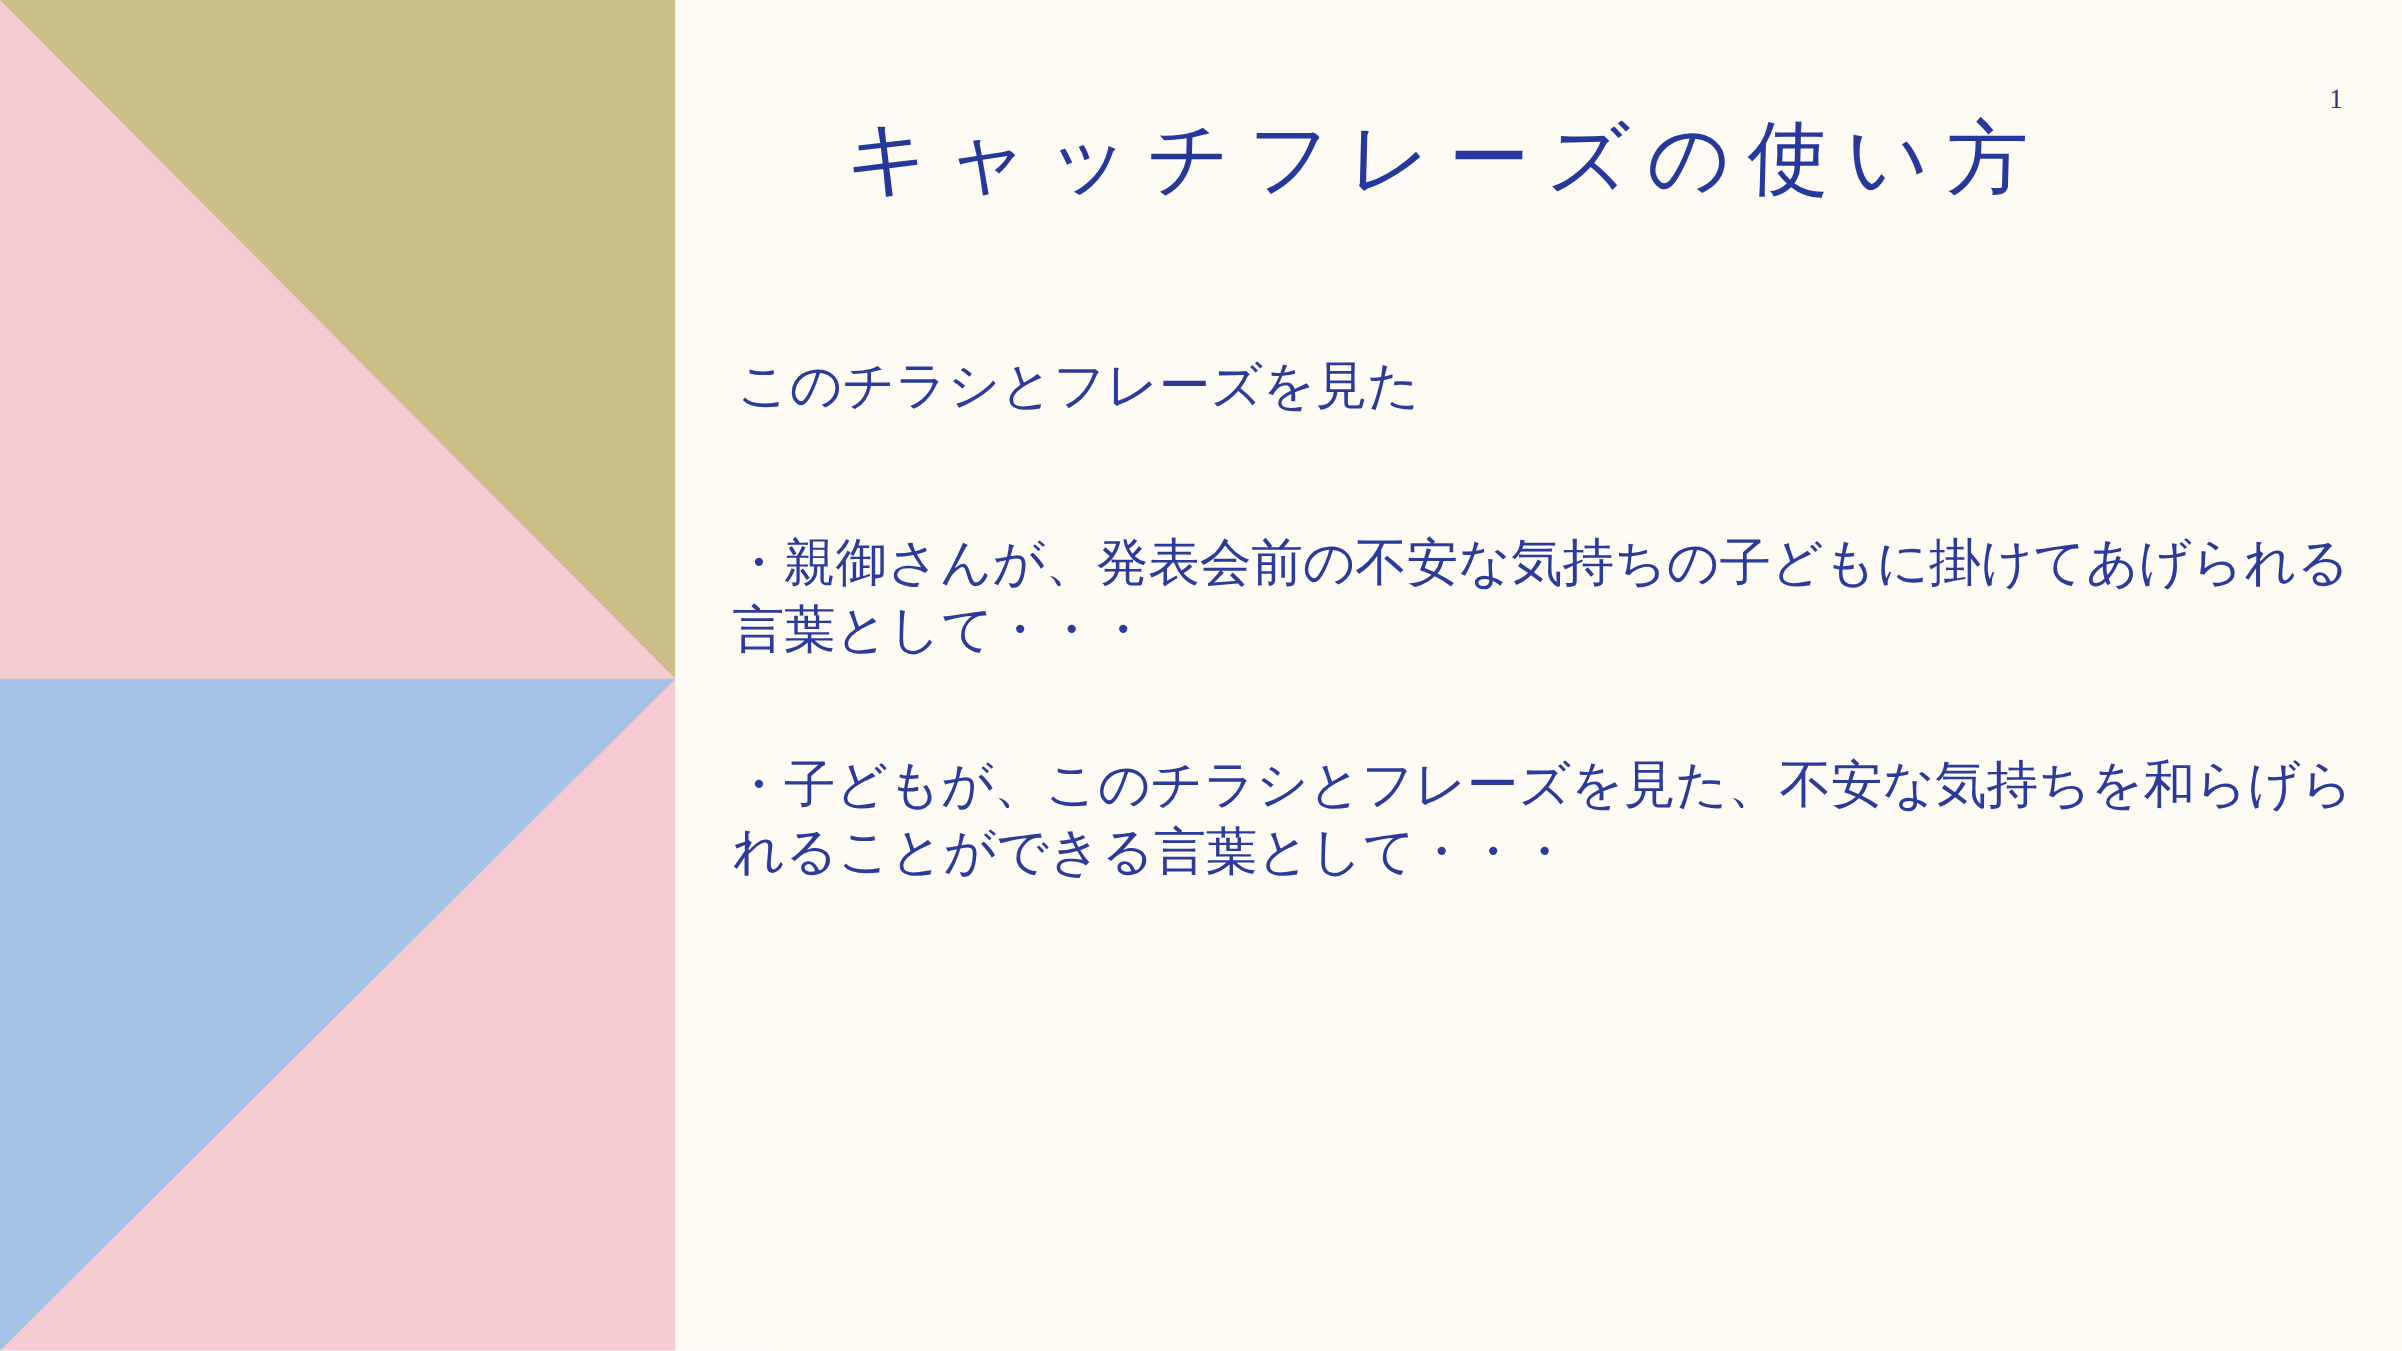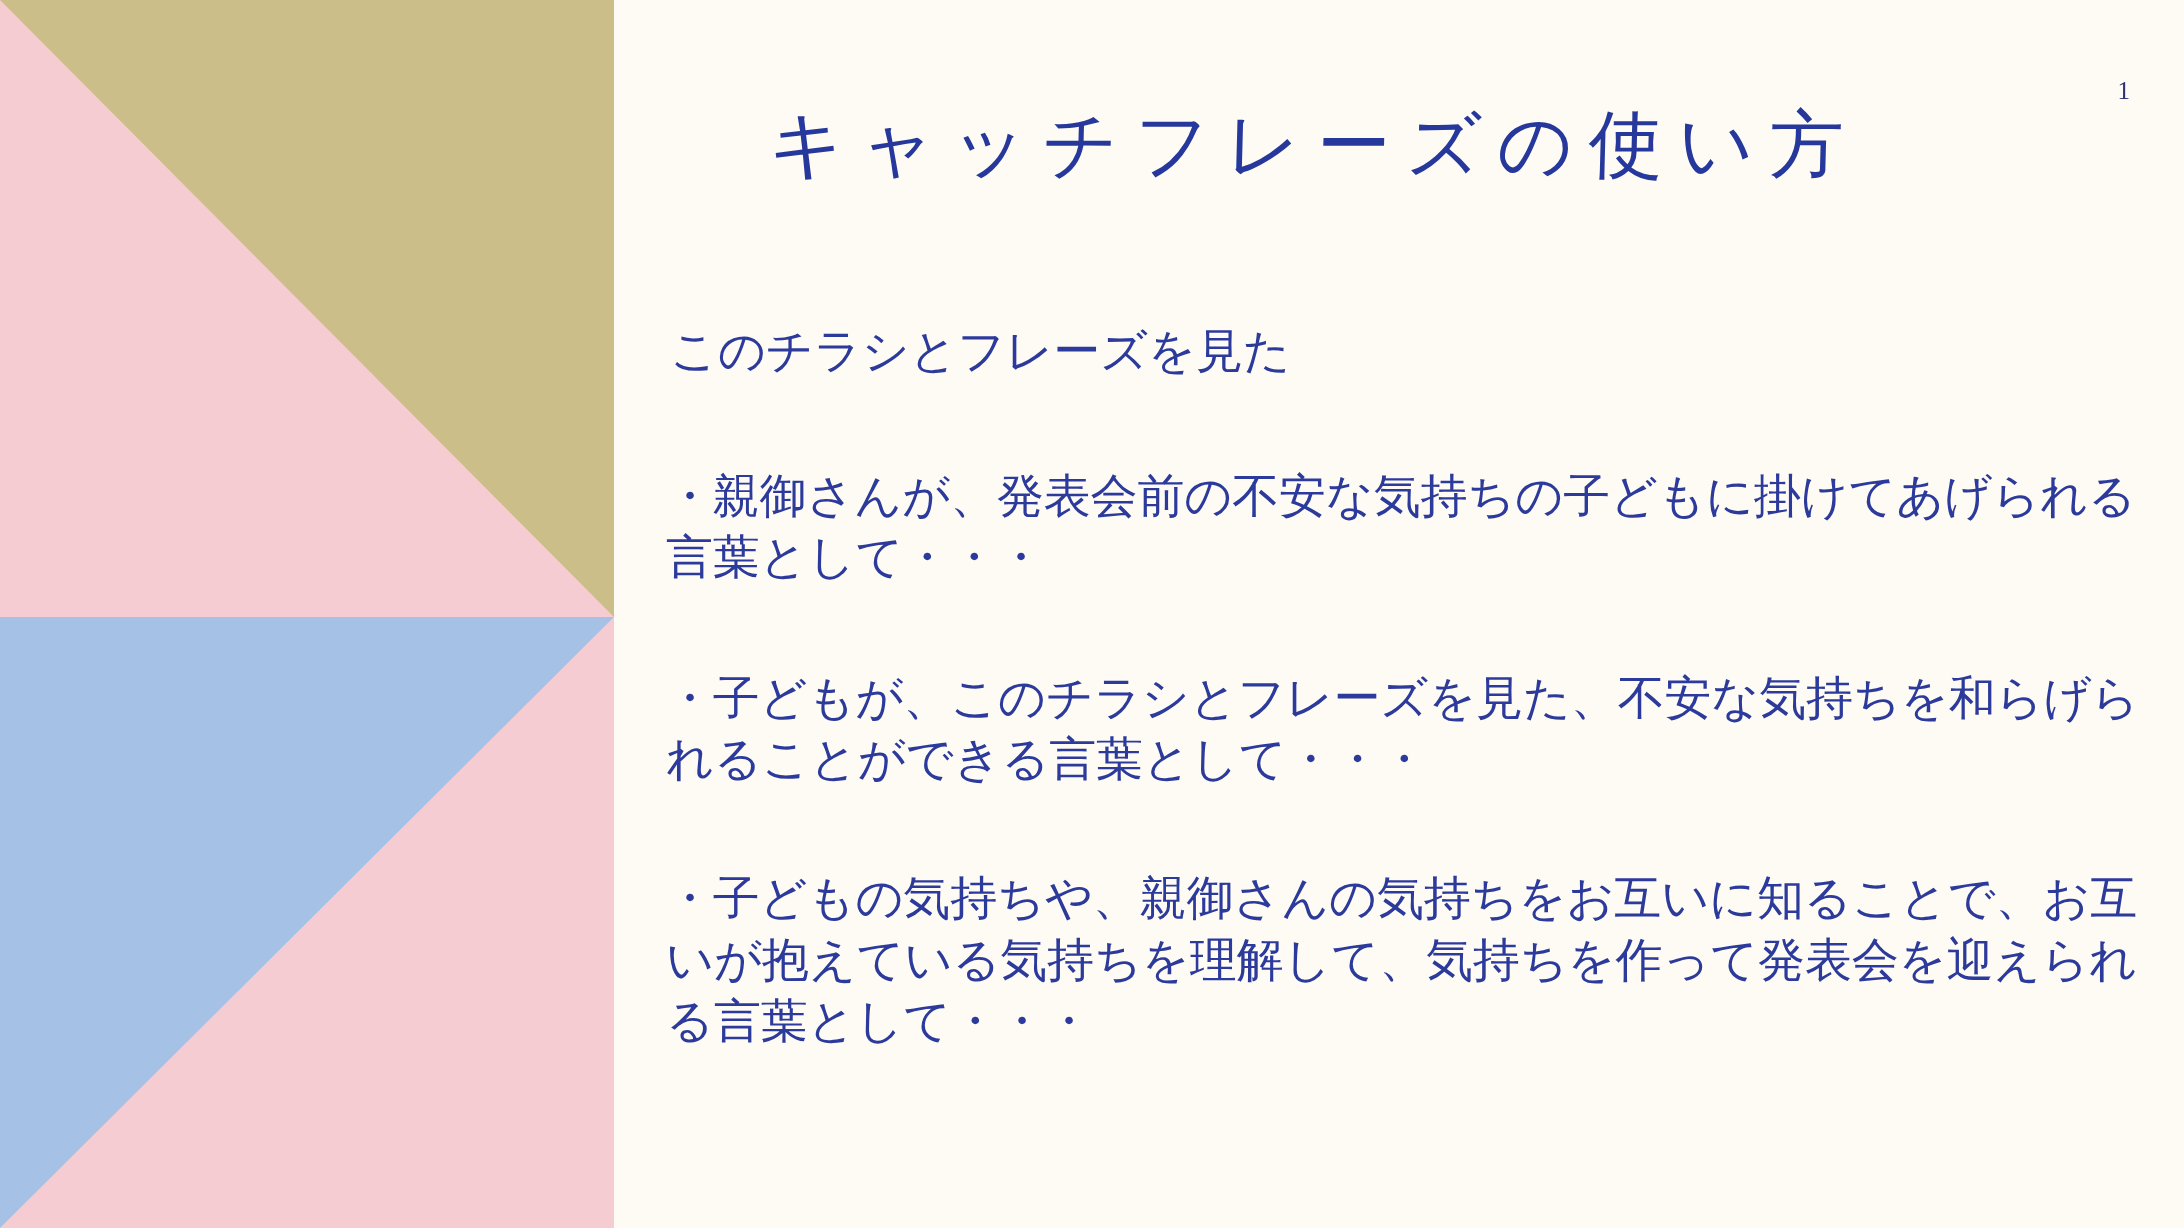--- a/index.html
+++ b/index.html
@@ -83,21 +83,21 @@
     letter-spacing: -0.004em;
   }
 
   .para {
     margin: 0;
     text-align: left;
     text-indent: 0;
   }
 
   .para.lead {
-    margin-bottom: 0;
+    margin-bottom: 16px;
     padding-left: 4px;
   }
 
   .para.bullet {
     margin: 0;
   }
 
   
   .spacer-lg { height: 84px; }
   .spacer-md { height: 80px; }
@@ -134,17 +134,16 @@
       <div class="spacer-lg"></div>
 
       <p class="para bullet">・親御さんが、発表会前の不安な気持ちの子どもに掛けてあげられる言葉として・・・</p>
 
       <div class="spacer-md"></div>
 
       <p class="para bullet">・子どもが、このチラシとフレーズを見た、不安な気持ちを和らげられることができる言葉として・・・</p>
 
       <div class="spacer-sm"></div>
 
-      <p class="para bullet">・子どもの気持ちや、親御さんの気持ちをお互いに知ることで、お互いが抱えている気持ちを理解して、気持ちを作って発表会を迎えられる言葉として・・・</p>
 
     </div>
   </div>
 </div>
 
 </body></html>

